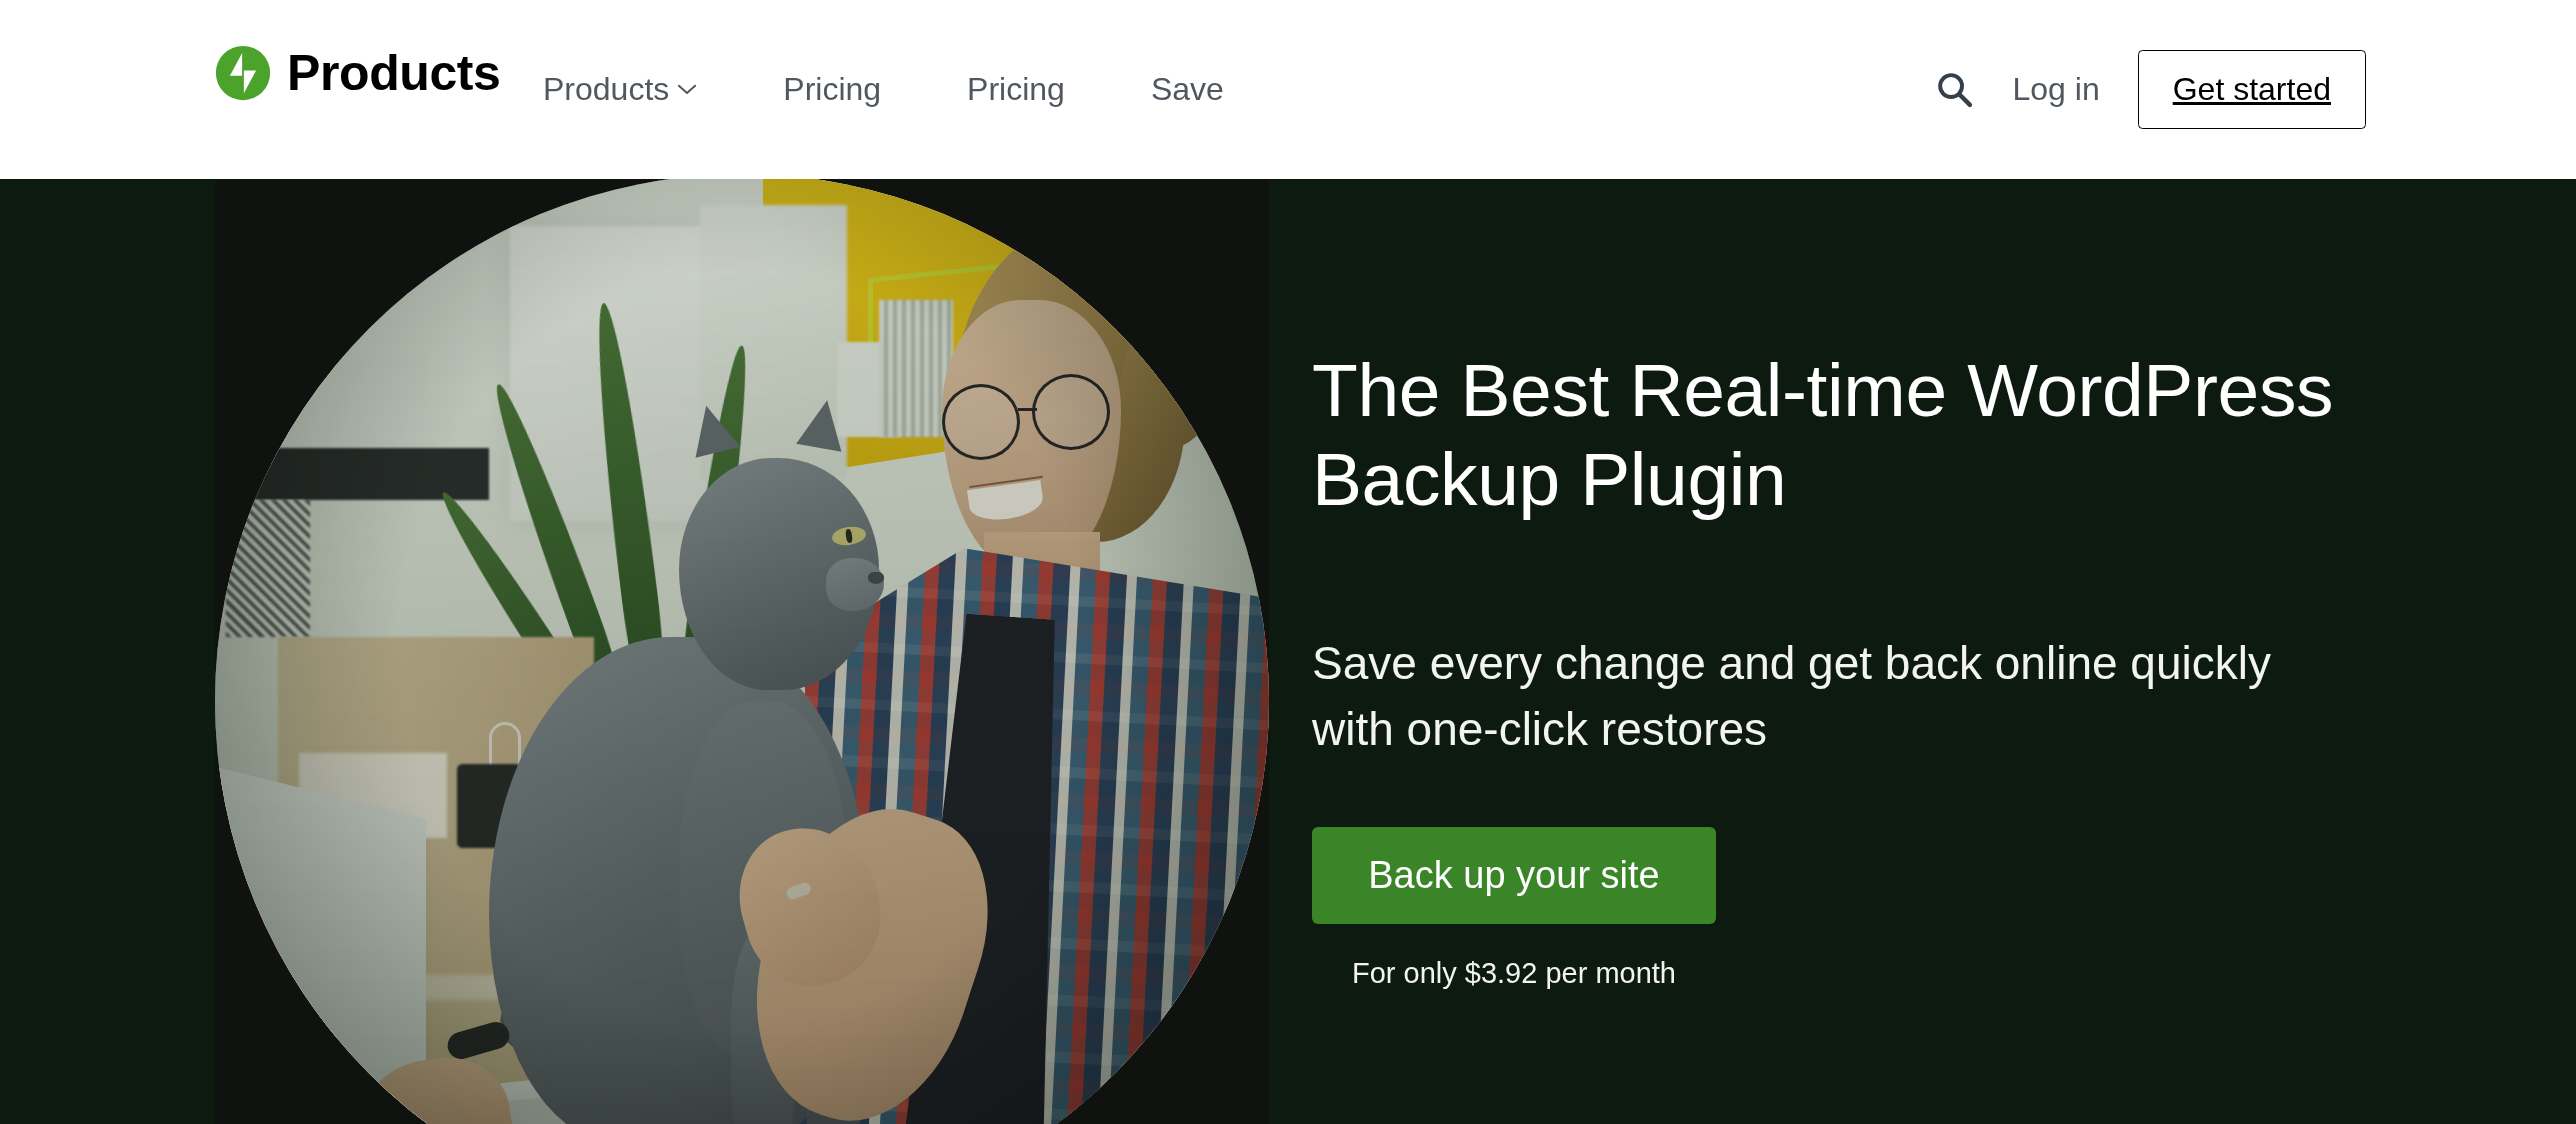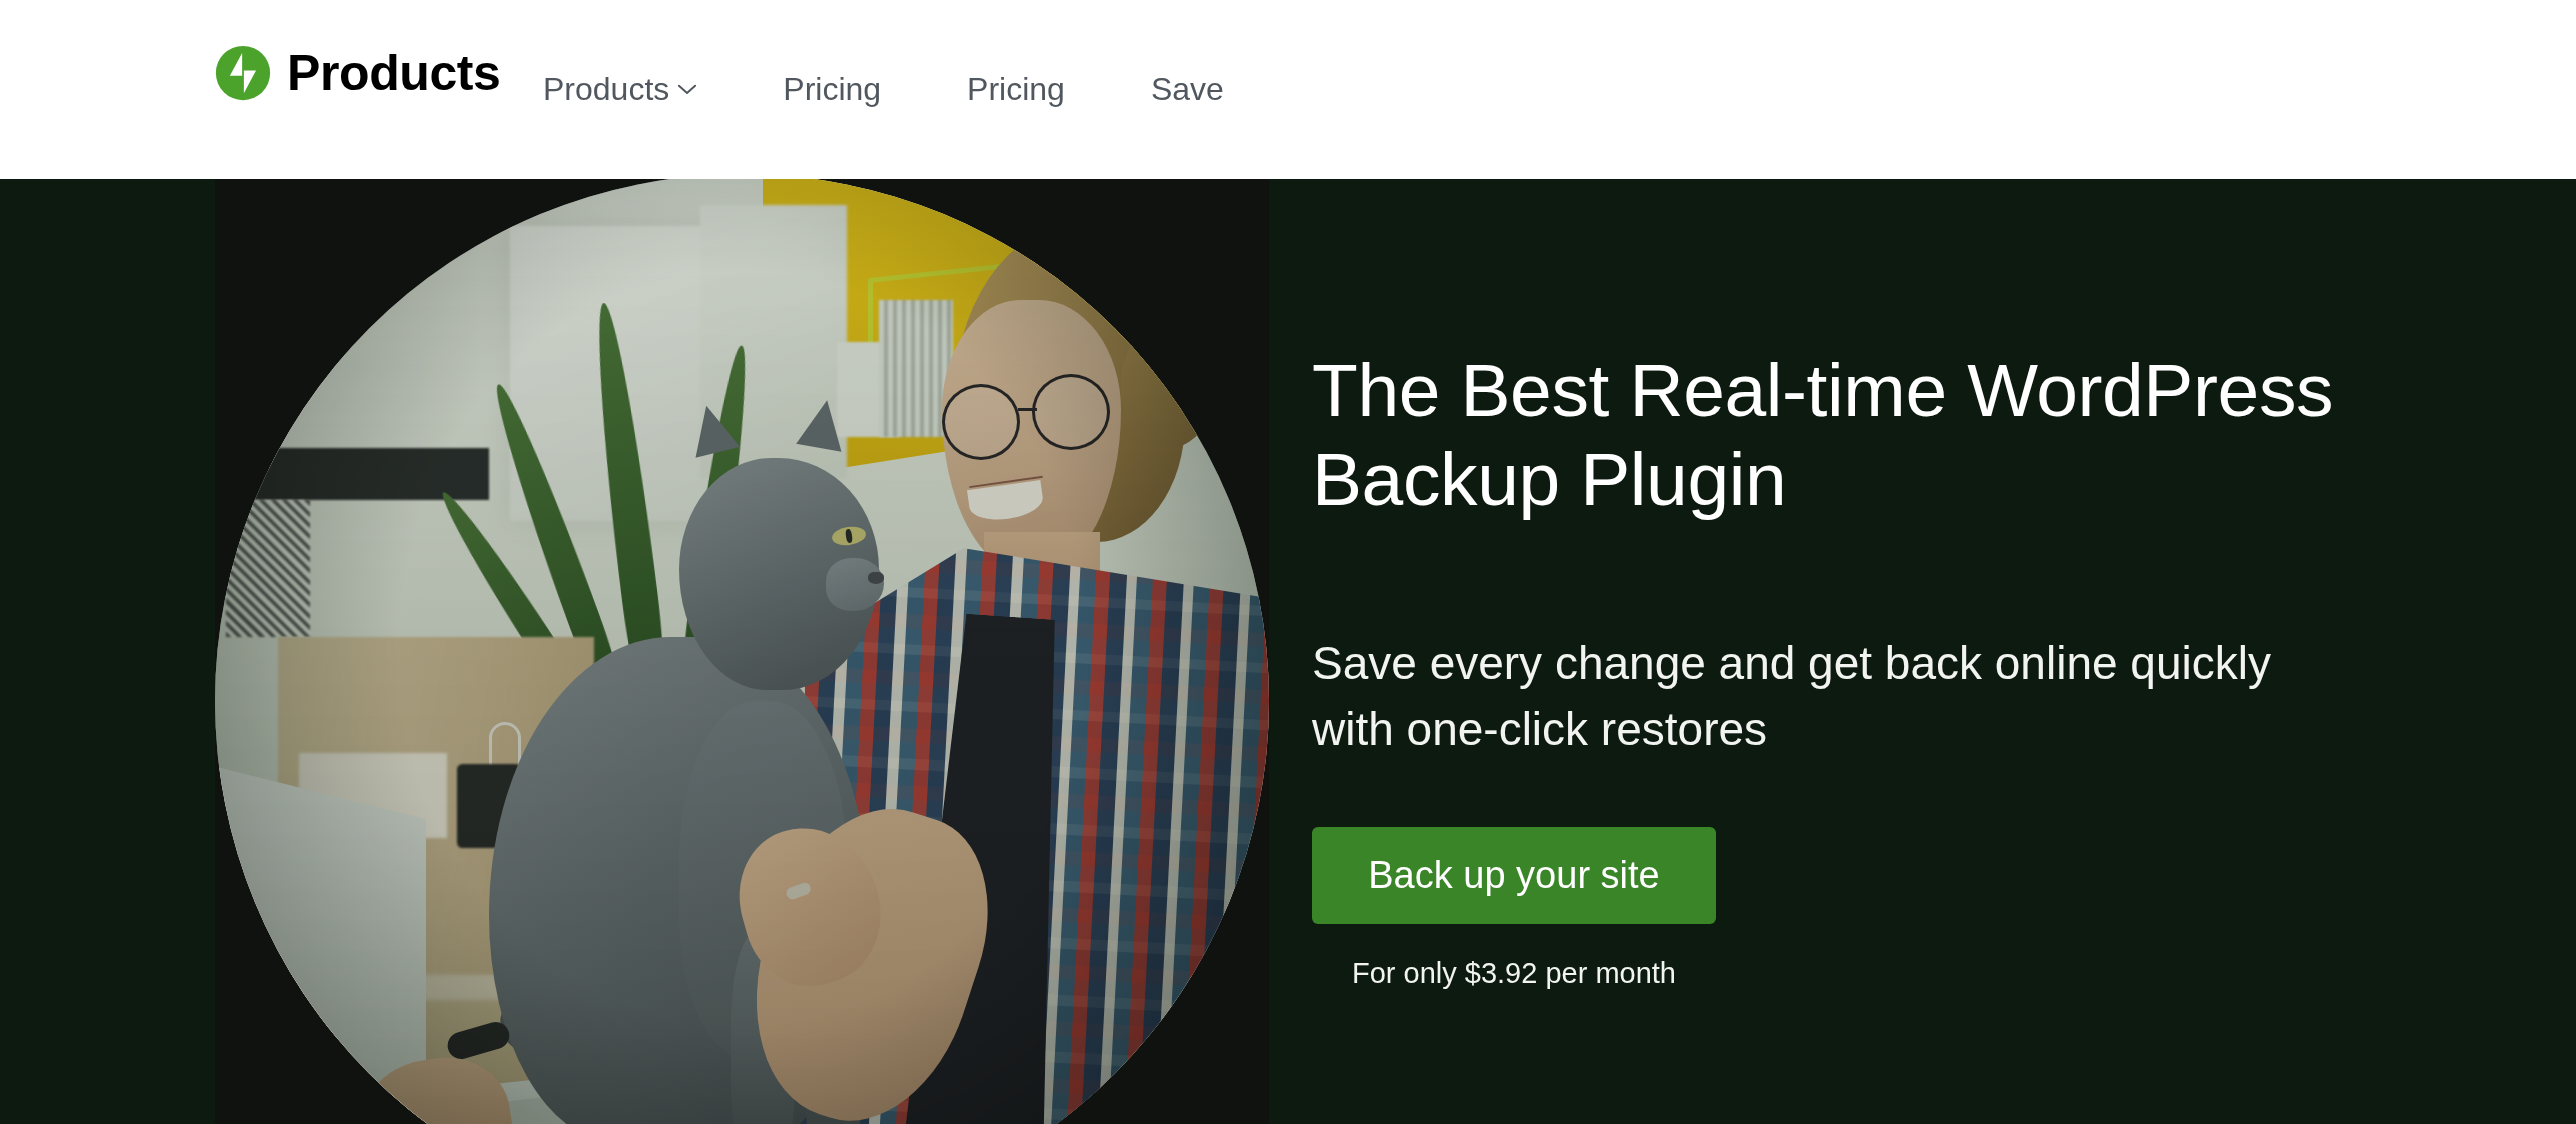--- a/index.html
+++ b/index.html
@@ -661,20 +661,30 @@
         <span>Pricing</span>
       </a>
       <a class="nav-link" href="#">
         <span>Pricing</span>
       </a>
       <a class="nav-link" href="#">
         <span>Save</span>
       </a>
     </nav>
 
+    <div class="header-actions">
+      <button class="search-btn">
+        <svg viewBox="0 0 24 24">
+          <circle cx="10" cy="10" r="6.4" fill="none" stroke="#36404c" stroke-width="2.3"></circle>
+          <line x1="14.8" y1="14.8" x2="21" y2="21" stroke="#36404c" stroke-width="2.6" stroke-linecap="round"></line>
+        </svg>
+      </button>
+      <a class="login-link" href="#">Log in</a>
+      <a class="get-started-btn" href="#">Get started</a>
+    </div>
 
   </header>
 
   <section class="hero">
 
     <div class="hero-media">
       <div class="hero-photo">
         <div class="scene">
           <div class="scene-wall"></div>
           <div class="scene-yellow-wall"></div>

